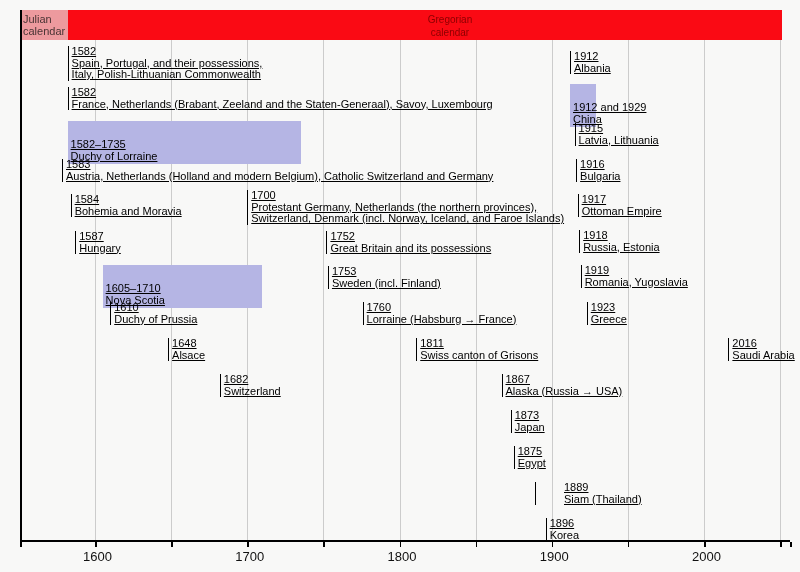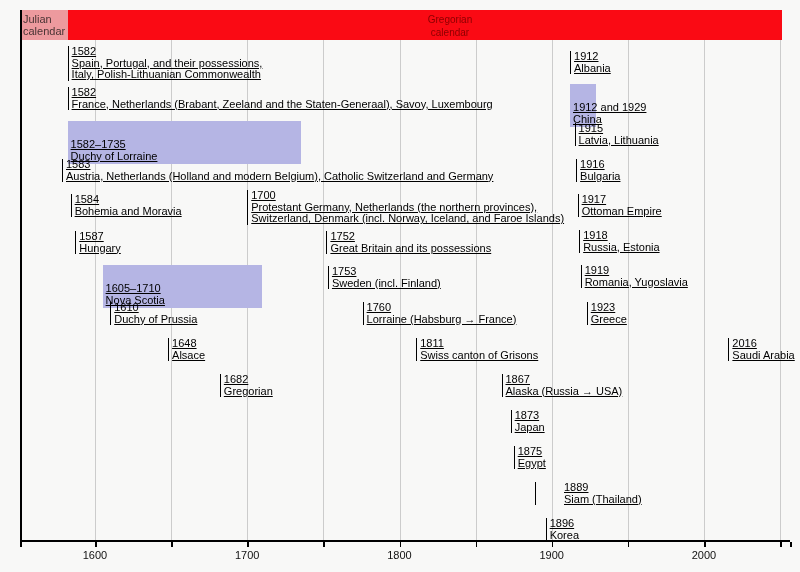--- a/index.html
+++ b/index.html
@@ -11,21 +11,21 @@
   #chart {
     position:relative;
     width:800px; height:572px;
     background:#f8f8f7;
     overflow:hidden;
   }
   .gridline { position:absolute; width:1px; background:#cccccc; }
   .left-border { position:absolute; background:#000; }
   .axis-line { position:absolute; background:#000; }
   .axis-tick { position:absolute; width:1.5px; background:#000; }
-  .axis-tick-label { position:absolute; font-size:11px; text-align:center; color:#111; }
+  .axis-tick-label { position:absolute; font-size:13px; color:#111;margin-left:8px; }
   .cal-bar { position:absolute; }
   .julian-label { font-size:11px; line-height:12px; padding:3px 0 0 3px; color:#4a3434; }
   .greg-label {
     position:absolute; top:14px; left:418px; width:64px;
     font-size:10px; line-height:12.5px; text-align:center; color:#8b0000;
   }
   .entry { position:absolute; white-space:nowrap; font-size:11px; line-height:11.6px; }
   .entry.tick { border-left:1.5px solid #000; padding-left:3px; }
   .entry.hl { padding:18px 0 2px 3px; box-sizing:content-box; }
   .entry .yr, .entry .ln { white-space:nowrap;text-decoration:underline; }
@@ -105,21 +105,21 @@
       <div class="entry tick" style="left: 168.08px; top: 338px; color: rgb(0, 0, 0);">
     <div class="yr">1648</div>
   <div class="ln">Alsace</div>
       </div>
       <div class="entry tick" style="left: 416.248px; top: 338px; color: rgb(0, 0, 0);">
     <div class="yr">1811</div>
   <div class="ln">Swiss canton of Grisons</div>
       </div>
       <div class="entry tick" style="left: 219.845px; top: 374px; color: rgb(0, 0, 0);">
     <div class="yr">1682</div>
-  <div class="ln">Gregorian</div>
+  <div class="ln">Switzerland</div>
       </div>
       <div class="entry tick" style="left: 501.507px; top: 374px; color: rgb(0, 0, 0);">
     <div class="yr">1867</div>
   <div class="ln">Alaska (Russia → USA)</div>
       </div>
       <div class="entry tick" style="left: 510.642px; top: 410px; color: rgb(0, 0, 0);">
     <div class="yr">1873</div>
   <div class="ln">Japan</div>
       </div>
       <div class="entry tick" style="left: 513.688px; top: 446px; color: rgb(0, 0, 0);">

